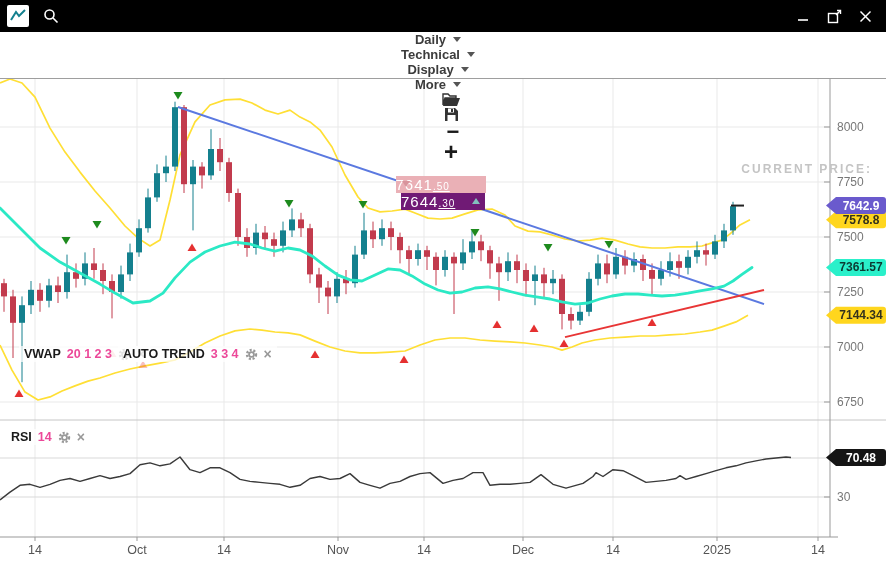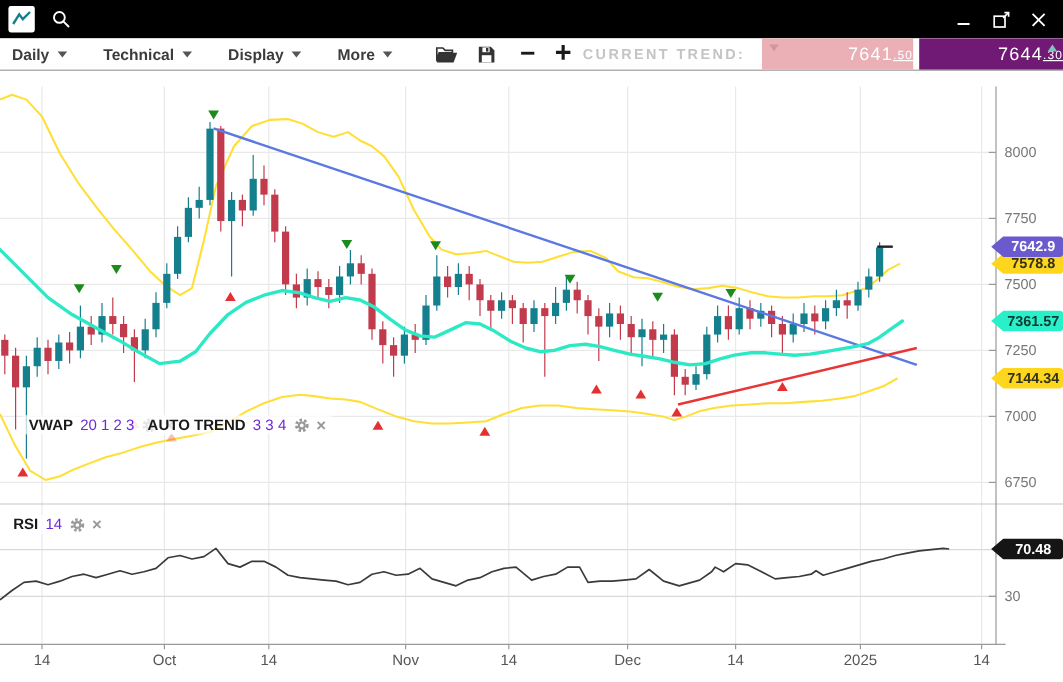--- a/index.html
+++ b/index.html
@@ -5,37 +5,37 @@
   html,body{margin:0;padding:0;background:#fff;}
   #app{position:relative;width:886px;height:568px;overflow:hidden;font-family:"Liberation Sans",sans-serif;background:#fff;}
   #chart{position:absolute;left:0;top:0;z-index:1;}
   svg text{font-family:"Liberation Sans",sans-serif;}
   #titlebar{position:absolute;left:0;top:0;width:886px;height:32px;background:#000;z-index:5;display:flex;align-items:center;}
   .logo{width:22px;height:22px;background:#fff;border-radius:2px;margin-left:7px;display:flex;align-items:center;justify-content:center;}
   .tb-title{color:#fff;font-size:13.5px;font-weight:bold;letter-spacing:1.2px;margin-left:12px;}
   .search{margin-left:14px;display:flex;align-items:center;cursor:pointer;}
   .wins{margin-left:auto;display:flex;align-items:center;gap:9px;margin-right:10px;}
   .winbtn{width:22px;height:22px;display:flex;align-items:center;justify-content:center;cursor:pointer;}
-  #toolbar{position:absolute;left:0;top:32px;width:886px;height:27px;background:#fff;border-bottom:1px solid #9e9e9e;z-index:5;display:flex;align-items:center;padding:0;box-sizing:border-box;}
+  #toolbar{position:absolute;left:0;top:32px;width:886px;height:47px;background:#fff;border-bottom:1px solid #9e9e9e;z-index:5;display:flex;align-items:center;padding:0;box-sizing:border-box;flex-direction:column;}
   .menu{display:flex;align-items:center;gap:7px;font-size:13px;font-weight:bold;color:#3c3c3c;margin-left:10px;margin-right:20px;cursor:pointer;}
   .caret{width:0;height:0;border-left:4.5px solid transparent;border-right:4.5px solid transparent;border-top:5px solid #555;}
   .tool-ic{margin-left:16px;display:flex;align-items:center;cursor:pointer;}
   .minus{font-size:22px;font-weight:bold;color:#1a1a1a;margin-left:20px;cursor:pointer;line-height:20px;}
   .plus{font-size:24px;font-weight:bold;color:#1a1a1a;margin-left:16px;cursor:pointer;line-height:20px;}
   .cp-label{margin-left:auto;color:#c4c4c4;font-size:12px;letter-spacing:2px;font-weight:bold;margin-right:14px;}
-  .price-badge{position:relative;width:90px;height:26px;display:flex;align-items:center;justify-content:flex-end;color:#fff;cursor:pointer;padding-left:36px;}
+  .price-badge{position:relative;width:90px;height:26px;display:flex;align-items:center;justify-content:flex-start;color:#fff;cursor:pointer;}
   .pb-bid{background:#eab0b6;margin-right:5px;}
   .pb-ask{background:#701a75;width:84px;}
   .pi{font-size:15px;letter-spacing:1px;}
   .pd{font-size:10px;letter-spacing:1px;margin-top:3px;text-decoration:underline;}
   .arr-dn{position:absolute;left:6px;top:5px;width:0;height:0;border-left:4px solid transparent;border-right:4px solid transparent;border-top:6px solid #d8949c;}
   .arr-up{position:absolute;right:5px;top:5px;width:0;height:0;border-left:4px solid transparent;border-right:4px solid transparent;border-bottom:6px solid #82c0bd;}
   .ind{position:absolute;z-index:4;display:flex;align-items:center;gap:6px;background:rgba(255,255,255,0.72);padding:1px 5px;font-size:12.5px;color:#1a1a1a;}
   .ind b{font-weight:bold;}
-  .ind .prm{font-weight:400;color:#6d28d9;}
+  .ind .prm{font-weight:700;color:#ec4899;}
   .ind .x{color:#999;font-weight:bold;font-size:14px;cursor:pointer;line-height:12px;}
   .gear{cursor:pointer;display:flex;align-items:center;}
   #vwap-label{left:19px;top:346px;}
   #trend-label{left:118px;top:346px;}
   #rsi-label{left:6px;top:429px;}
 </style>
 </head>
 <body>
 
 <div id="app">
@@ -380,21 +380,21 @@
       <svg width="15" height="15" viewBox="0 0 15 15">
           <path d="M1 1 h10 l3 3 v10 h-13 z" fill="#333"></path>
           <rect x="4" y="1.5" width="6" height="4" fill="#fff"></rect>
           <rect x="7" y="2" width="2" height="3" fill="#333"></rect>
           <rect x="3.5" y="8" width="8" height="6" fill="#fff"></rect>
         </svg>
     </span>
     <span class="minus">−</span>
     <span class="plus">+</span>
 
-    <span class="cp-label">CURRENT TREND:</span>
+    <span class="cp-label">CURRENT PRICE:</span>
     <span class="price-badge pb-bid">
       <span class="arr-dn"></span>
       <span class="pi">7641</span>
         <span class="pd">.50</span>
     </span>
     <span class="price-badge pb-ask">
       <span class="pi">7644</span>
         <span class="pd">.30</span>
       <span class="arr-up"></span>
     </span>

